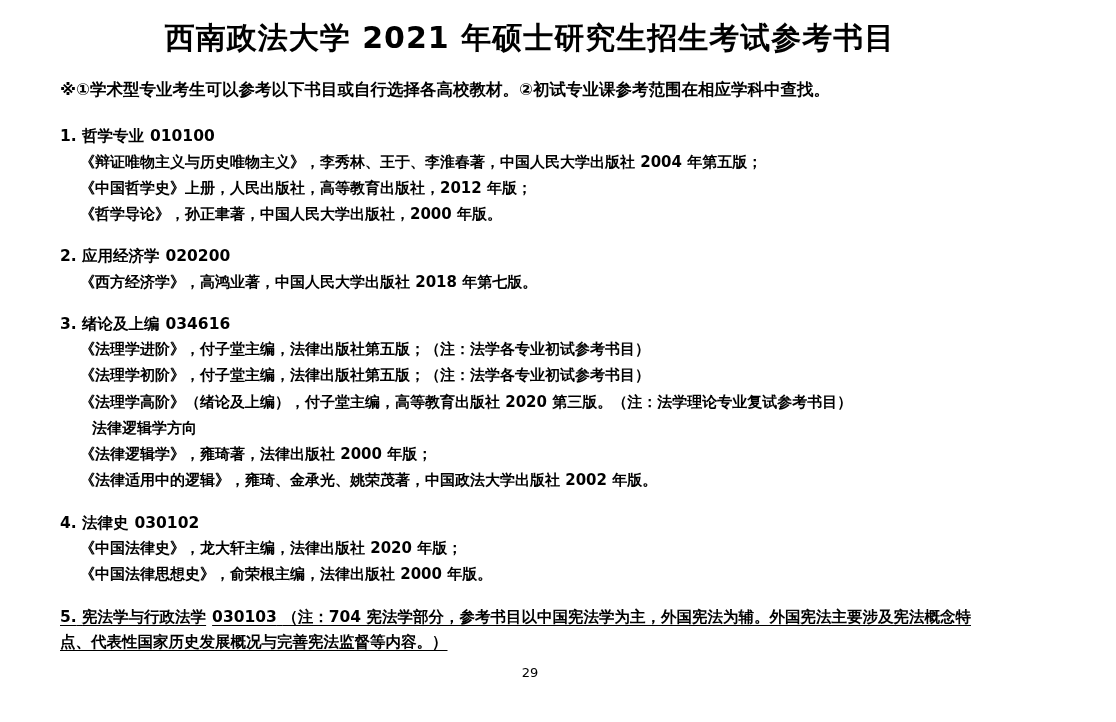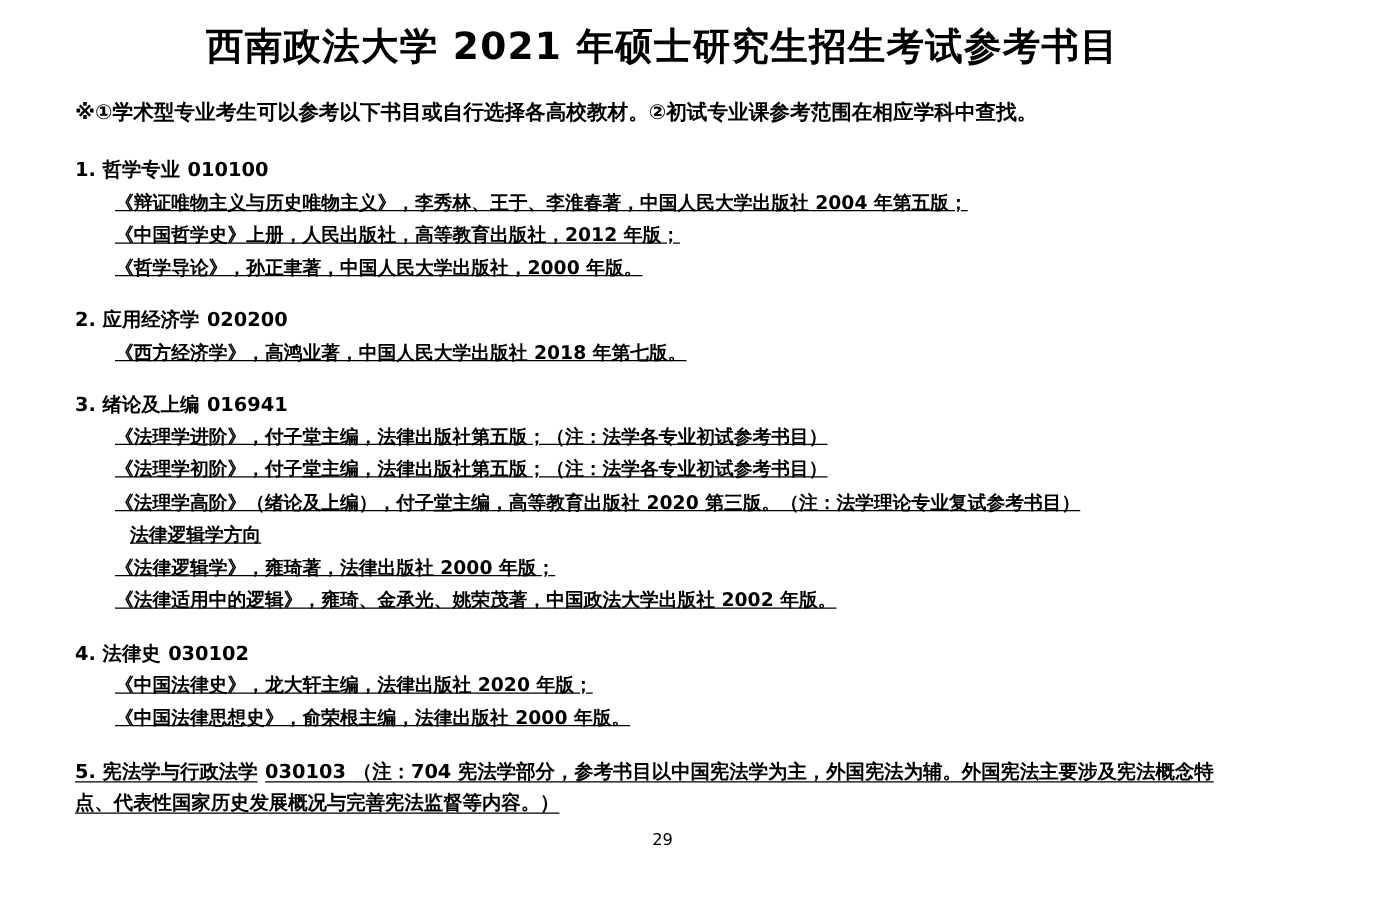--- a/index.html
+++ b/index.html
@@ -55,22 +55,21 @@
     display: inline-block;
     min-width: 22px;
   }
   .entry-head .name {
     margin-right: 6px;
   }
   .entry-head .code {
     font-weight: bold;
   }
   .entry-books {
-    margin-left: 32px;
-    text-decoration: underline;
+    margin-left: 20px;
   }
   .book-line {
     font-size: 15px;
     line-height: 1.75;
     font-weight: bold;
     font-family: "DejaVu Sans", "Liberation Sans", sans-serif;
   }
   .sub-head {
     font-size: 15px;
     line-height: 1.75;
@@ -125,21 +124,21 @@
       <div class="entry-head">
         <span class="num">2.</span><span class="name">应用经济学</span><span class="code">020200</span>
       </div>
       <div class="entry-books">
         <div class="book-line">《西方经济学》，高鸿业著，中国人民大学出版社 2018 年第七版。</div>
       </div>
     </div>
 
     <div class="entry entry-3">
       <div class="entry-head">
-        <span class="num">3.</span><span class="name">绪论及上编</span><span class="code">016941</span>
+        <span class="num">3.</span><span class="name">绪论及上编</span><span class="code">034616</span>
       </div>
       <div class="entry-books">
         <div class="book-line">《法理学进阶》，付子堂主编，法律出版社第五版；（注：法学各专业初试参考书目）</div>
         <div class="book-line">《法理学初阶》，付子堂主编，法律出版社第五版；（注：法学各专业初试参考书目）</div>
         <div class="book-line">《法理学高阶》（绪论及上编），付子堂主编，高等教育出版社 2020 第三版。（注：法学理论专业复试参考书目）</div>
         <div class="sub-head">法律逻辑学方向</div>
         <div class="book-line">《法律逻辑学》，雍琦著，法律出版社 2000 年版；</div>
         <div class="book-line">《法律适用中的逻辑》，雍琦、金承光、姚荣茂著，中国政法大学出版社 2002 年版。</div>
       </div>
     </div>

